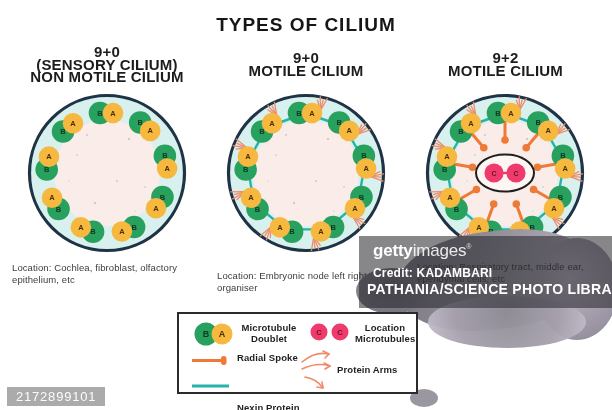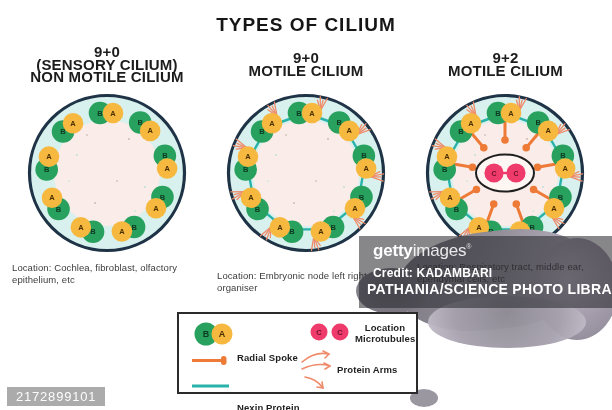--- a/index.html
+++ b/index.html
@@ -440,20 +440,24 @@
 
   <div class="legend">
     <div class="itm" style="left:14px;top:7px;">
       <svg width="44" height="27" viewBox="0 0 44 27">
         <circle cx="13" cy="13" r="11.5" fill="#27a15d"></circle>
         <circle cx="29" cy="13" r="10.5" fill="#f6b83f"></circle>
         <text x="13" y="16" font-size="9" font-weight="bold" fill="#0e3a22" text-anchor="middle" font-family="Liberation Sans,sans-serif">B</text>
         <text x="29" y="16" font-size="9" font-weight="bold" fill="#4a3000" text-anchor="middle" font-family="Liberation Sans,sans-serif">A</text>
       </svg>
     </div>
+    <div class="itm lbl ctr" style="left:56px;top:9px;width:68px;">
+      <div>Microtubule</div>
+      <div>Doublet</div>
+    </div>
     <div class="itm" style="left:130px;top:8px;">
       <svg width="42" height="21" viewBox="0 0 42 21">
         <circle cx="10" cy="10" r="8.5" fill="#ee3b6b"></circle>
         <circle cx="31" cy="10" r="8.5" fill="#ee3b6b"></circle>
         <text x="10" y="13" font-size="7.5" font-weight="bold" fill="#6b0f2b" text-anchor="middle" font-family="Liberation Sans,sans-serif">C</text>
         <text x="31" y="13" font-size="7.5" font-weight="bold" fill="#6b0f2b" text-anchor="middle" font-family="Liberation Sans,sans-serif">C</text>
       </svg>
     </div>
     <div class="itm lbl ctr" style="left:176px;top:9px;width:60px;">
       <div>Location</div>

